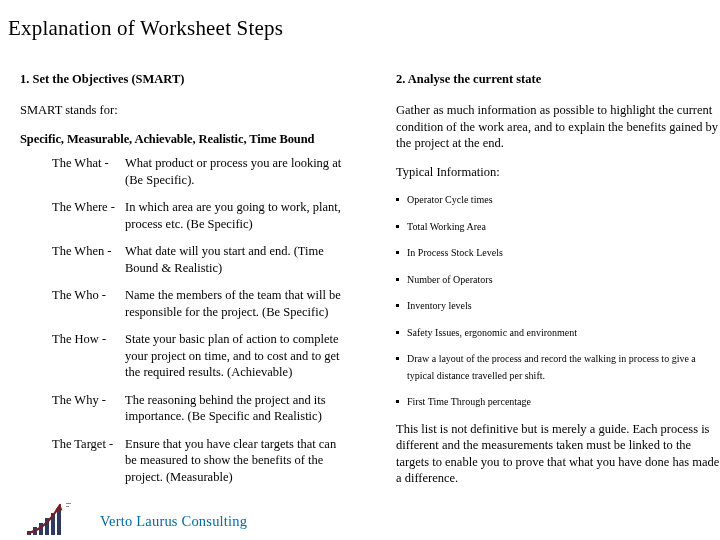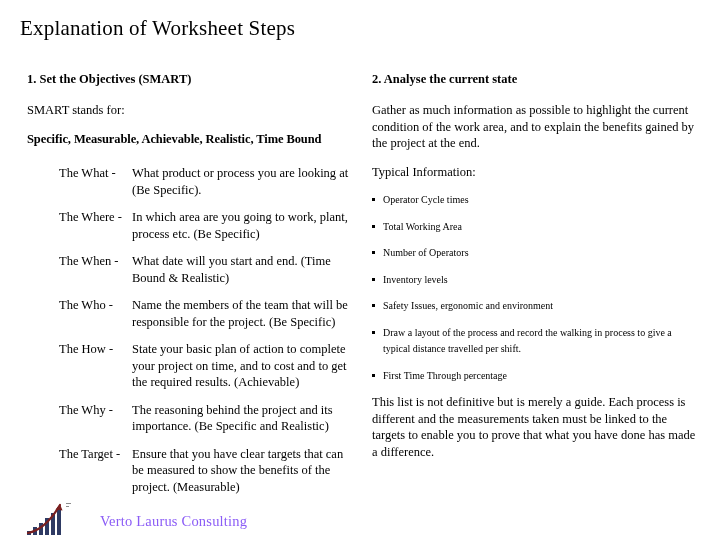--- a/index.html
+++ b/index.html
@@ -17,40 +17,40 @@
   }
 
   .slide {
     position: absolute;
     inset: 0;
   }
 
   
   .title {
     position: absolute;
-    left: 20px;
+    left: 8px;
     top: 14px;
     font-size: 21px;
     line-height: 28px;
     letter-spacing: 0.2px;
     color: #000000;
     white-space: nowrap;
   }
 
   
   .col {
     position: absolute;
     top: 72px;
   }
   .col-left {
-    left: 27px;
+    left: 20px;
     width: 330px;
   }
   .col-right {
-    left: 372px;
+    left: 396px;
     width: 325px;
   }
 
   .col-heading {
     font-weight: bold;
     font-size: 12.5px;
     line-height: 15px;
     margin-bottom: 15px;
   }
 
@@ -58,21 +58,21 @@
     font-size: 12.5px;
     line-height: 16.5px;
     margin-bottom: 12px;
   }
   .para.tight { margin-bottom: 12px; }
 
   .smart-letters {
     font-size: 12.5px;
     line-height: 16.5px;
     font-weight: bold;
-    margin-bottom: 18px;
+    margin-bottom: 8px;
     white-space: nowrap;
     letter-spacing: -0.1px;
   }
 
   
   .def-row {
     display: flex;
     align-items: flex-start;
     margin-bottom: 11px;
     font-size: 12.5px;
@@ -125,21 +125,21 @@
     height: 40px;
   }
   .logo-mark {
     width: 48px;
     height: 36px;
     flex: 0 0 48px;
   }
   .brand-name {
     font-size: 14.5px;
     line-height: 16px;
-    color: #8b5cf6;
+    color: #0369a1;
     margin-left: 26px;
     margin-bottom: 7px;
     white-space: nowrap;
     letter-spacing: 0.2px;
   }
 </style>
 </head>
 <body>
 
 <div class="slide">
@@ -190,20 +190,21 @@
       <li>
         <span class="bullet-mark"></span>
         <span>Operator Cycle times</span>
       </li>
       <li>
         <span class="bullet-mark"></span>
         <span>Total Working Area</span>
       </li>
       <li>
         <span class="bullet-mark"></span>
+        <span>In Process Stock Levels</span>
       </li>
       <li>
         <span class="bullet-mark"></span>
         <span>Number of Operators</span>
       </li>
       <li>
         <span class="bullet-mark"></span>
       </li>
       <li>
         <span class="bullet-mark"></span>

